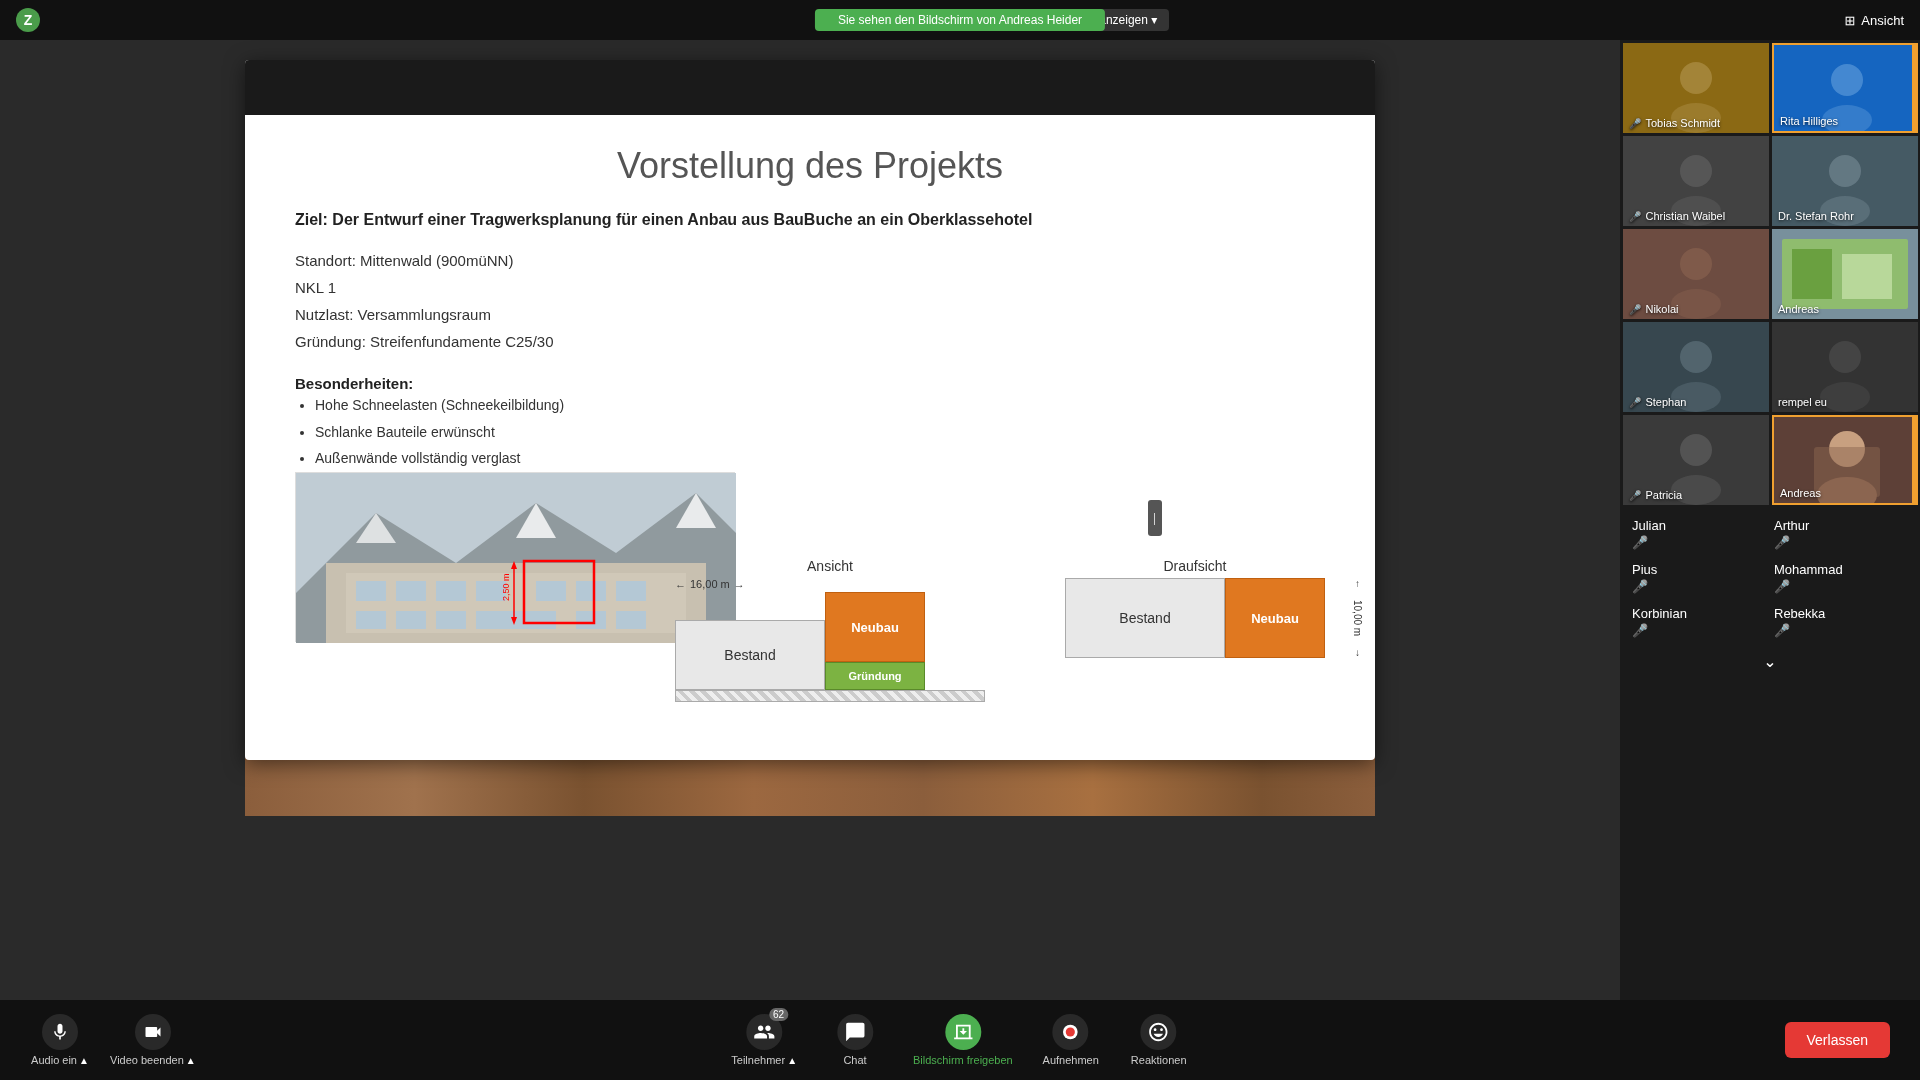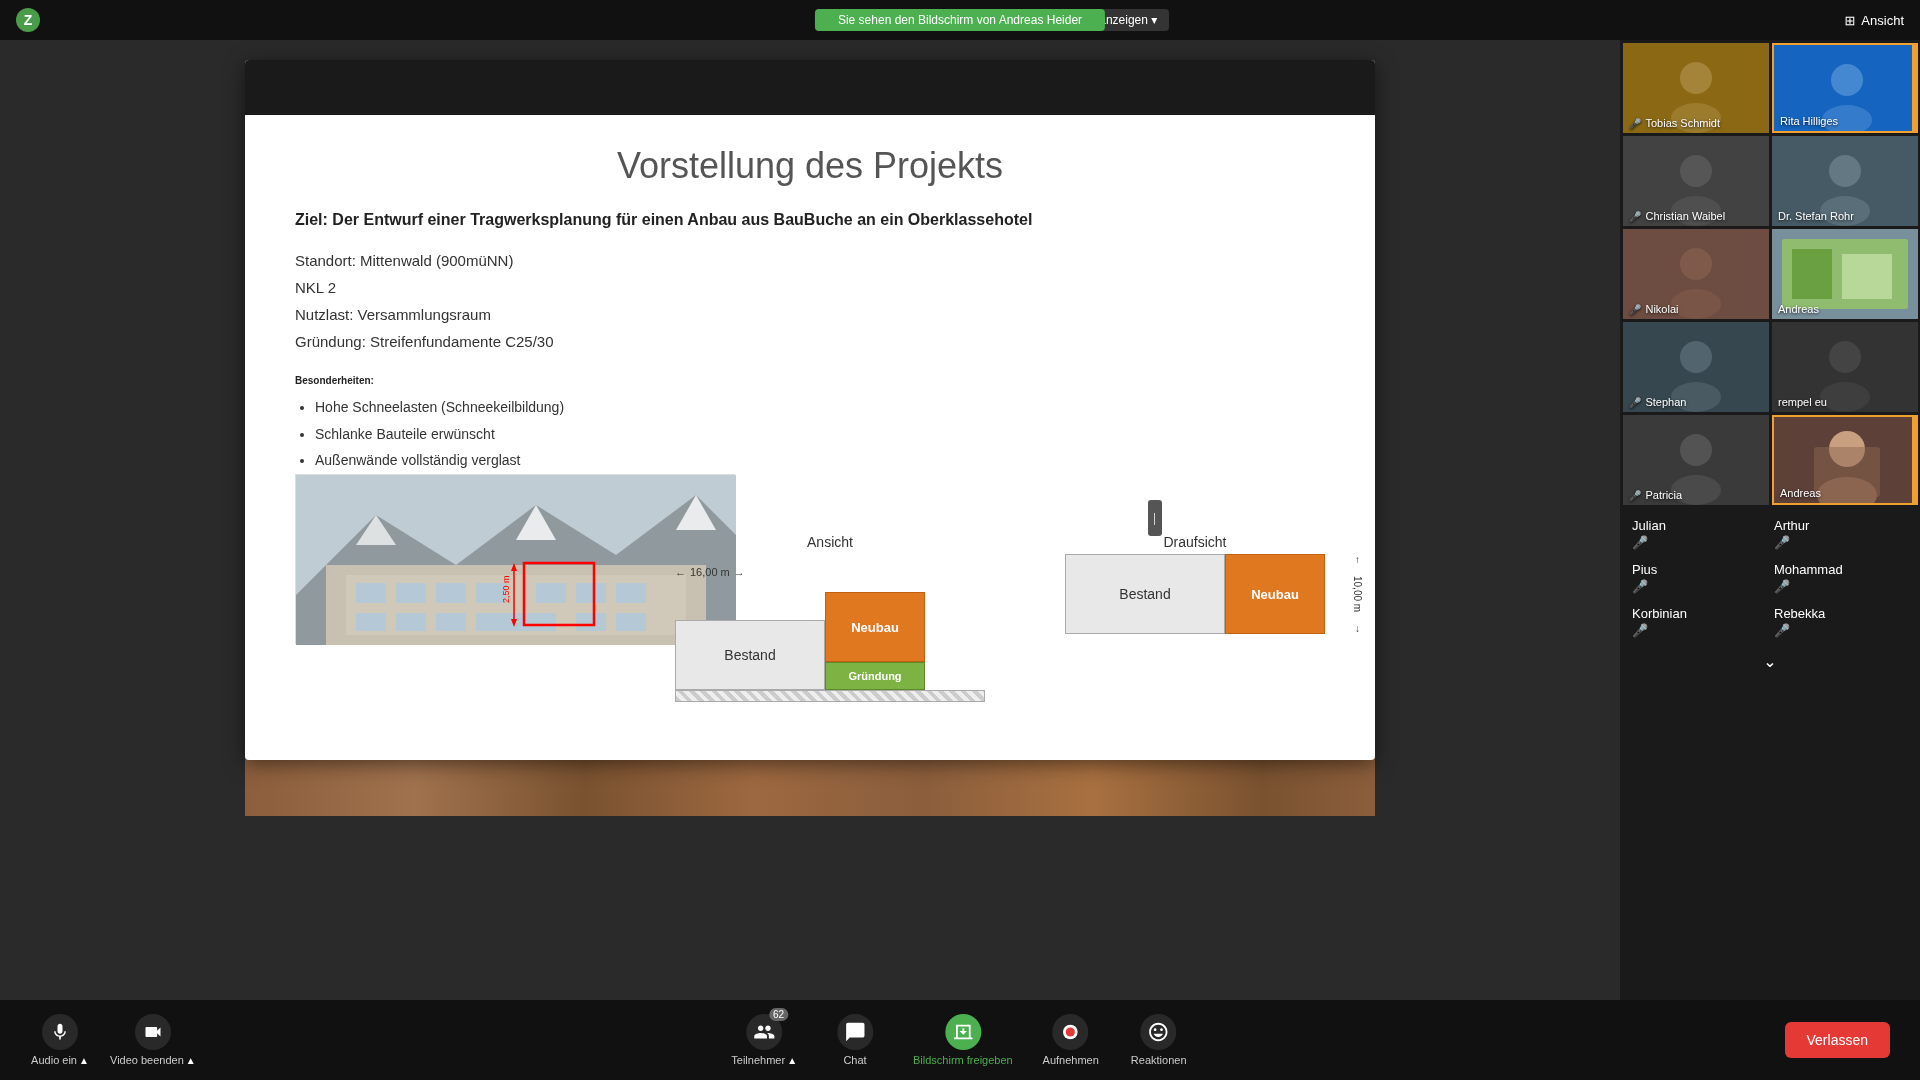--- a/index.html
+++ b/index.html
@@ -136,24 +136,24 @@
     }
 
     .slide-details {
       font-size: 15px;
       color: #333;
       line-height: 1.8;
       margin-bottom: 20px;
     }
 
     .slide-besonderheiten {
-      font-size: 10px;
+      font-size: 15px;
       font-weight: bold;
       color: #222;
-      margin-bottom: 8px;
+      margin-bottom: 0;
     }
 
     .slide-bullets {
       font-size: 14px;
       color: #333;
       line-height: 1.9;
       padding-left: 20px;
       list-style: disc;
     }
     .ansicht-label {
@@ -482,21 +482,21 @@
 
       <div class="slide-header"></div>
 
       <div class="slide-body">
         <div class="slide-title">Vorstellung des Projekts</div>
 
         <div class="slide-ziel">Ziel: Der Entwurf einer Tragwerksplanung für einen Anbau aus BauBuche an ein Oberklassehotel</div>
 
         <div class="slide-details">
           <div>Standort: Mittenwald (900müNN)</div>
-          <div>NKL 2</div>
+          <div>NKL 1</div>
           <div>Nutzlast: Versammlungsraum</div>
           <div>Gründung: Streifenfundamente C25/30</div>
         </div>
 
         <div class="slide-besonderheiten">Besonderheiten:</div>
         <ul class="slide-bullets">
           <li>Hohe Schneelasten (Schneekeilbildung)</li>
           <li>Schlanke Bauteile erwünscht</li>
           <li>Außenwände vollständig verglast</li>
         </ul>
@@ -540,21 +540,21 @@
           </svg>
         </div>
 
         <div style="position: absolute; bottom: 18px; left: 430px; display: flex; gap: 80px; align-items: flex-start;">
 
           <div>
             <div class="ansicht-label">Ansicht</div>
 
             <div style="display:flex; align-items:center; margin-bottom:2px; font-size:11px; color:#333;">
               <span>←</span>
-              <span style="margin:12px 4px;">16,00 m</span>
+              <span style="margin:0 4px;">16,00 m</span>
               <span>→</span>
             </div>
             <div class="ansicht-boxes">
               <div class="box-bestand">Bestand</div>
               <div class="box-neubau-col">
                 <div class="box-neubau">Neubau</div>
                 <div class="box-grundung">Gründung</div>
               </div>
             </div>
             <div class="ansicht-base"></div>

